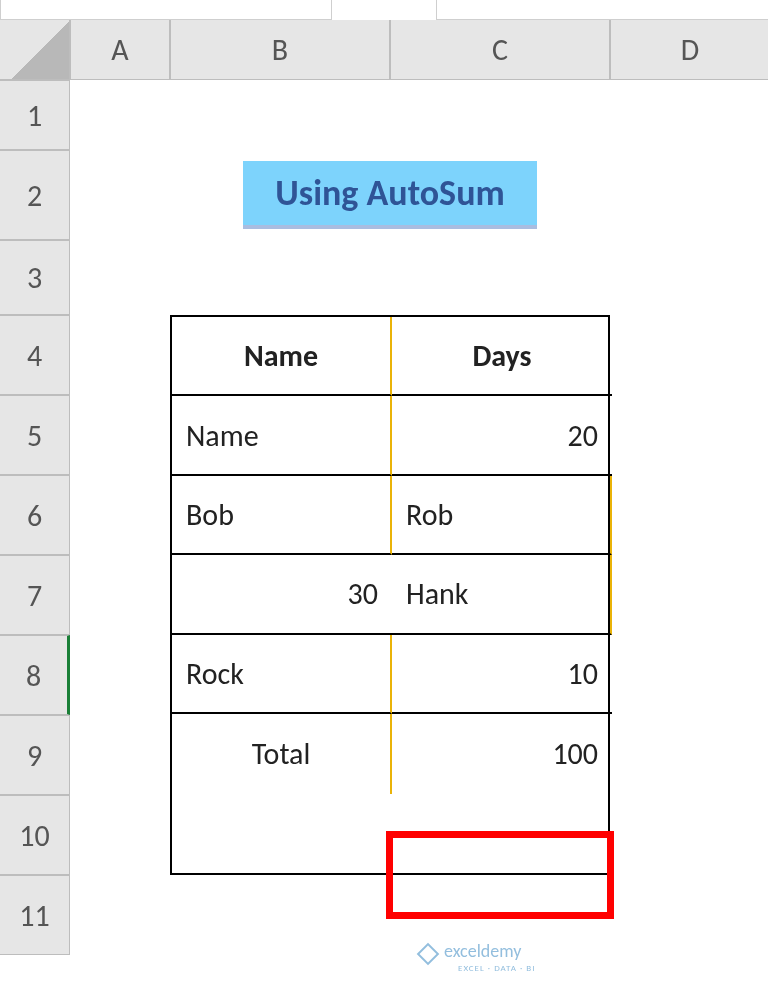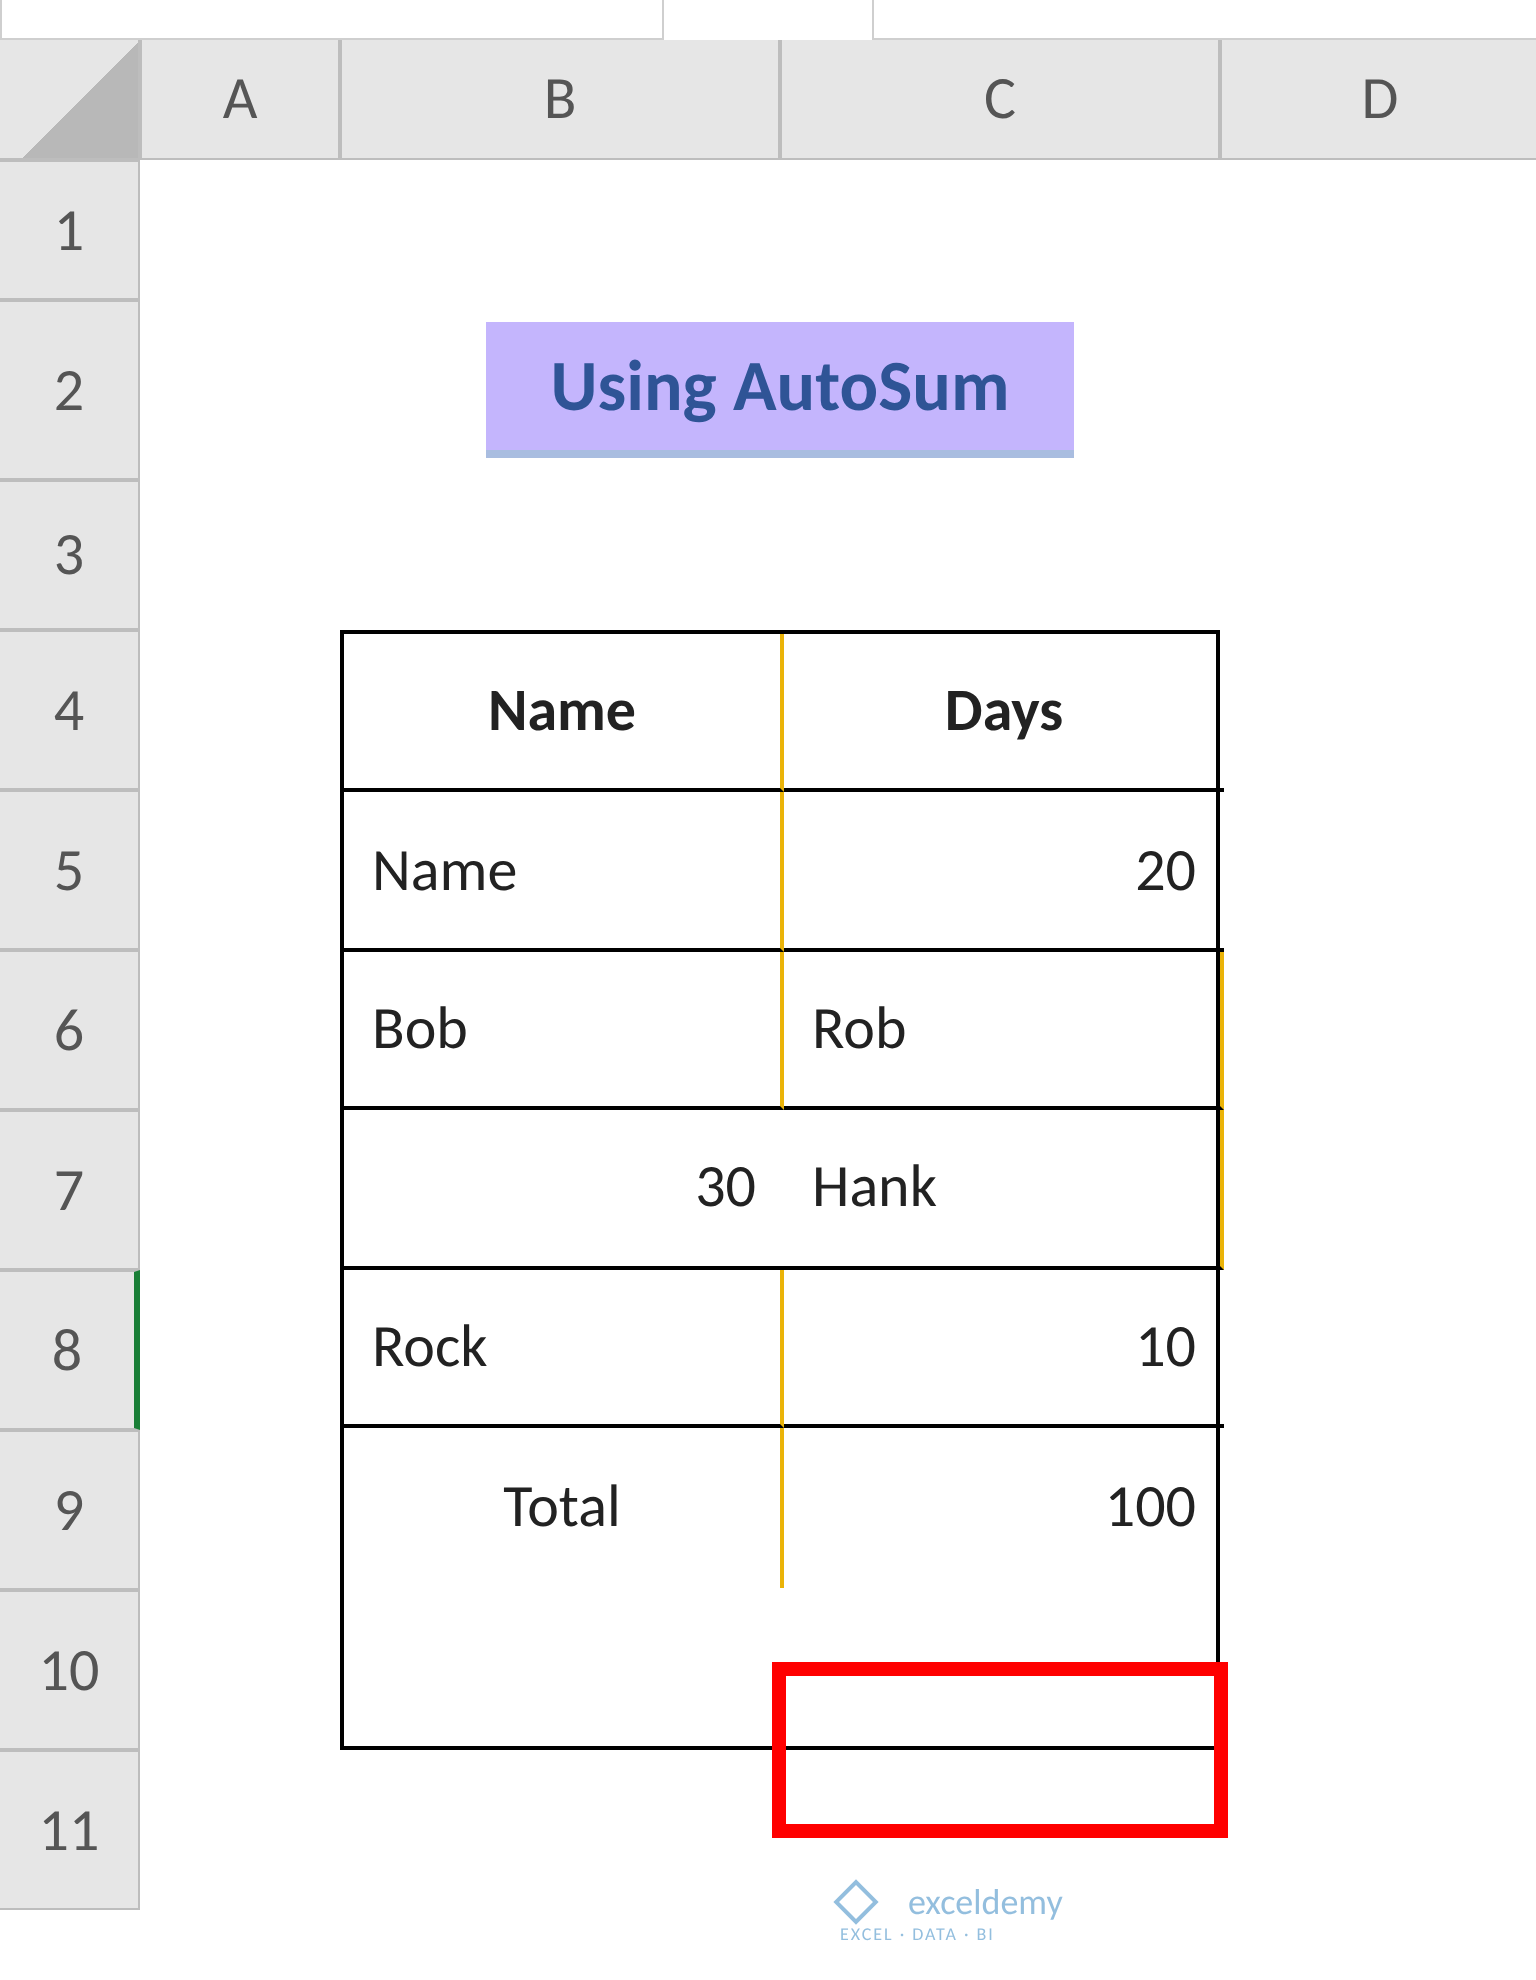--- a/index.html
+++ b/index.html
@@ -62,21 +62,21 @@
     border-right: 3px solid #1a7f37;
   }
   .title-wrap {
     grid-column: 3 / 5;
     grid-row: 4;
     display: flex;
     align-items: center;
     justify-content: center;
   }
   .title-inner {
-    background: #c4b5fd;
+    background: #7dd3fc;
     color: #2f5496;
     font-weight: 700;
     font-size: 36px;
     padding: 10px 32px;
     border-bottom: 4px solid #a9bde0;
   }
   .tbl {
     grid-column: 3 / 5;
     grid-row: 6 / 13;
     border: 2px solid #000;
@@ -104,22 +104,22 @@
     position: absolute;
     border: 7px solid #ff0000;
     pointer-events: none;
     z-index: 5;
   }
   .watermark {
     position: absolute;
     font-size: 18px;
     color: #6fa9d3;
     display: flex;
-    align-items: center;
-    gap: 18px;
+    align-items: flex-end;
+    gap: 8px;
     z-index: 3;
     opacity: 0.75;
   }
   .wm-icon {
     width: 16px; height: 16px;
     border: 2px solid #6fa9d3;
     transform: rotate(45deg);
   }
   .wm-sub {
     font-size: 9px;
@@ -184,13 +184,13 @@
   </div>
 
 </div>
 
 <div class="highlight" style="left:386px; top:831px; width:228px; height:88px;"></div>
 
 <div class="watermark" style="left:420px; top:940px;">
   <span class="wm-icon"></span>
   <span>exceldemy</span>
 </div>
-<div class="wm-sub" style="left:420px; top:962px;">EXCEL · DATA · BI</div>
+<div class="wm-sub" style="left:458px; top:962px;">EXCEL · DATA · BI</div>
 
 </body></html>

